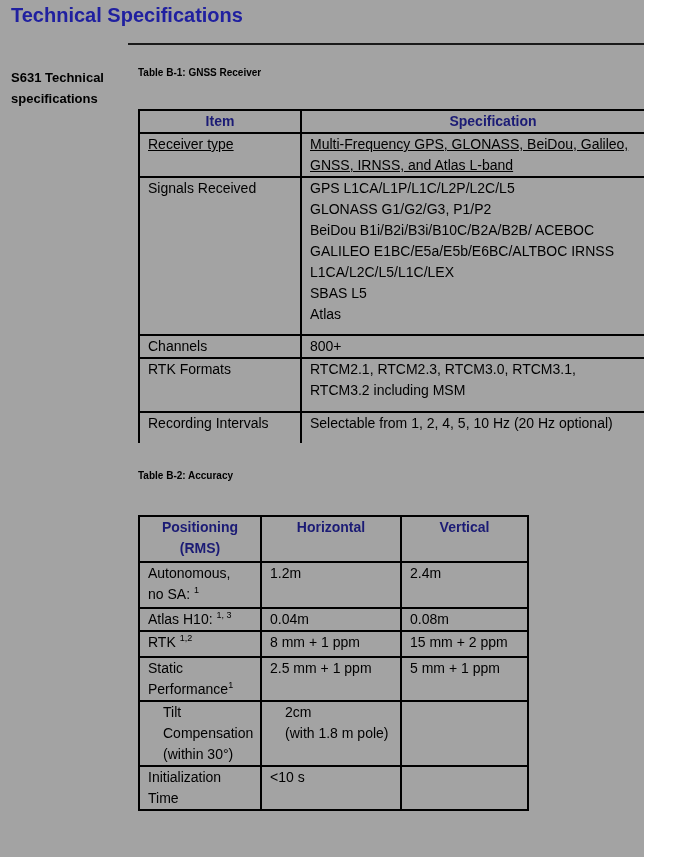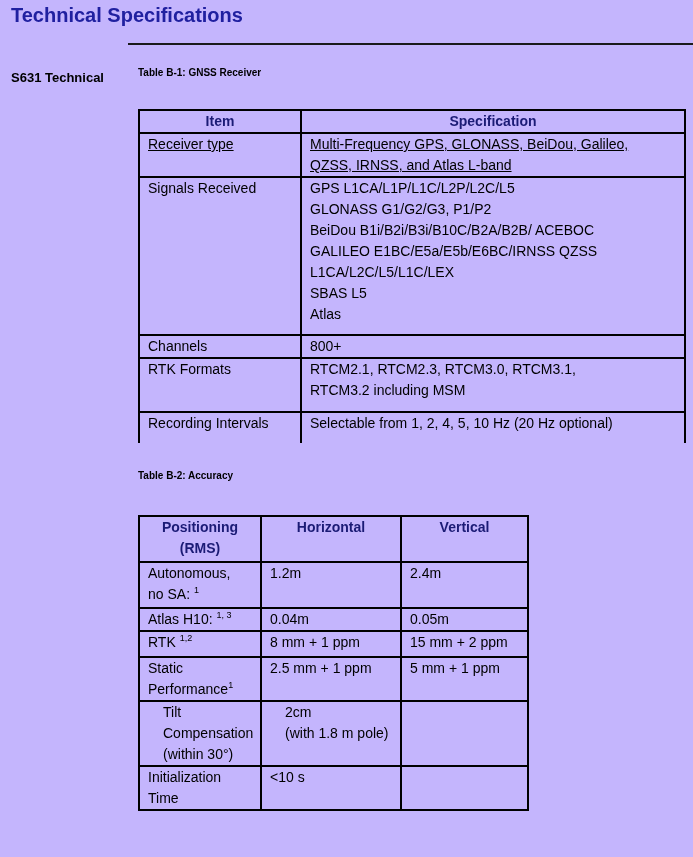--- a/index.html
+++ b/index.html
@@ -1,17 +1,17 @@
 <!DOCTYPE html>
 <html style="--title: #2020a0; --table-header-text: #1b1b75; --body-text: #000000; --border: #000000; --rule: #1a1a1a;"><head>
 <meta charset="utf-8">
 <style>
   html,body { margin:0; padding:0; background:#ffffff; }
   .page {
-    position:relative; width:693px; height:857px; background:#c4b5fd;
+    position:relative; width:644px; height:857px; background:#a3a3a3;
     font-family:"Liberation Sans", sans-serif; color:var(--body-text,#000);
     overflow:hidden;
   }
   .doc-title {
     position:absolute; left:11px; top:4px; margin:0;
     font-size:20px; font-weight:bold; color:var(--title,#2020a0);
     letter-spacing:0px;
   }
   .title-rule {
     position:absolute; left:128px; top:43px; width:565px; height:2px;
@@ -70,50 +70,51 @@
 </head>
 <body>
 
 <div class="page">
 
   <h1 class="doc-title">Technical Specifications</h1>
   <div class="title-rule"></div>
 
   <div class="sidebar-label">
     <div>S631 Technical</div>
+    <div>specifications</div>
   </div>
 
   <div class="table-caption caption-b1">Table B-1: GNSS Receiver</div>
 
   <table class="spec table-b1">
     <colgroup>
         <col class="c1">
         <col class="c2">
       </colgroup>
     <thead>
       <tr>
         <th>Item</th>
         <th>Specification</th>
       </tr>
     </thead>
     <tbody>
       <tr class="r0">
         <td>Receiver type</td>
         <td>
           <div>Multi-Frequency GPS, GLONASS, BeiDou, Galileo,</div>
-          <div>QZSS, IRNSS, and Atlas L-band</div>
+          <div>GNSS, IRNSS, and Atlas L-band</div>
         </td>
       </tr>
       <tr class="r1">
         <td>Signals Received</td>
         <td>
           <div>GPS L1CA/L1P/L1C/L2P/L2C/L5</div>
           <div>GLONASS G1/G2/G3, P1/P2</div>
           <div>BeiDou B1i/B2i/B3i/B10C/B2A/B2B/ ACEBOC</div>
-          <div>GALILEO E1BC/E5a/E5b/E6BC/IRNSS QZSS</div>
+          <div>GALILEO E1BC/E5a/E5b/E6BC/ALTBOC IRNSS</div>
           <div>L1CA/L2C/L5/L1C/LEX</div>
           <div>SBAS L5</div>
           <div>Atlas</div>
         </td>
       </tr>
       <tr class="r2">
         <td>Channels</td>
         <td>800+</td>
       </tr>
       <tr class="r3">
@@ -155,21 +156,21 @@
           <div><span>no SA: </span><sup>1</sup></div>
         </td>
         <td>1.2m</td>
         <td>2.4m</td>
       </tr>
       <tr class="r2">
         <td>
           <div><span>Atlas H10: </span><sup>1, 3</sup></div>
         </td>
         <td>0.04m</td>
-        <td>0.05m</td>
+        <td>0.08m</td>
       </tr>
       <tr class="r3">
         <td>
           <div><span>RTK </span><sup>1,2</sup></div>
         </td>
         <td>8 mm + 1 ppm</td>
         <td>15 mm + 2 ppm</td>
       </tr>
       <tr class="r4">
         <td>

